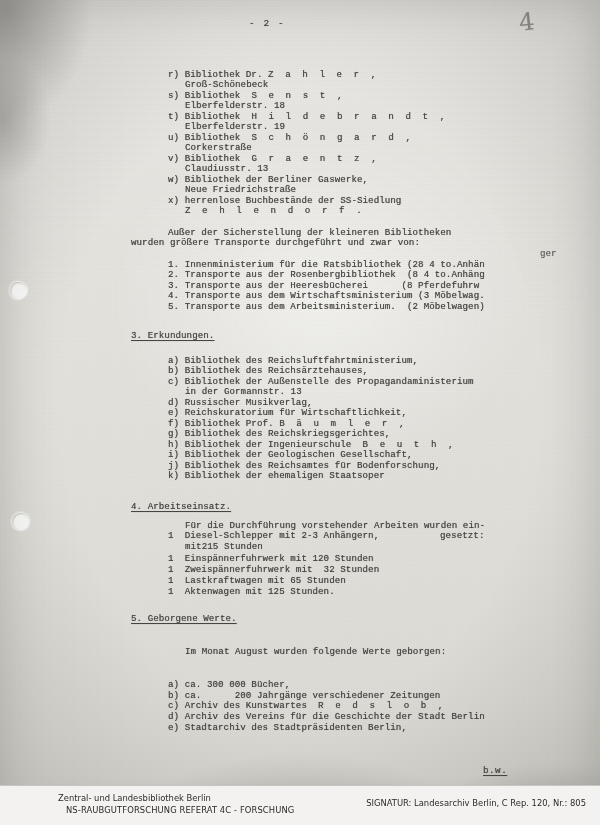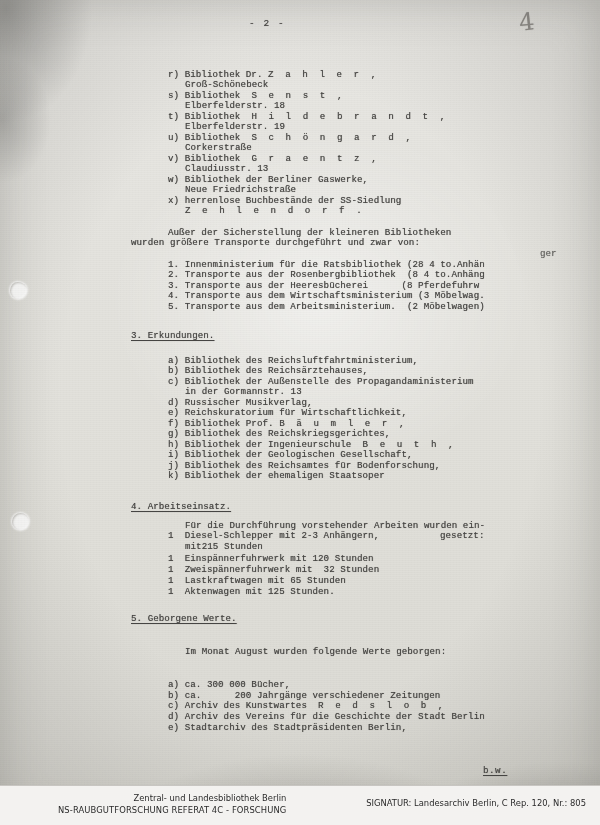--- a/index.html
+++ b/index.html
@@ -84,25 +84,24 @@
   
   #bw{position:absolute;left:483px;top:766px;font-size:9.1px;letter-spacing:.6px;}
 
   
   #footer{
     position:absolute;left:0;right:0;bottom:0;height:39px;
     background:#f3f2f0;
     border-top:1px solid #c8c6c2;
     font-family:"DejaVu Sans","Liberation Sans",sans-serif;
     color:#2a2a2a;
-    text-align:right;
   }
   #footer .left{position:absolute;left:58px;top:7px;font-size:8.4px;line-height:11.5px;}
   #footer .right{position:absolute;right:14px;top:12px;font-size:8.4px;}
-  #footer .l2{letter-spacing:.1px;}
+  #footer .l2{letter-spacing:.1px;margin-left:8px;}
 </style>
 </head>
 <body>
 
 <div id="page">
 
   <div id="paper"></div>
 
   <div class="punch p1"></div>
   <div class="punch p2"></div>

